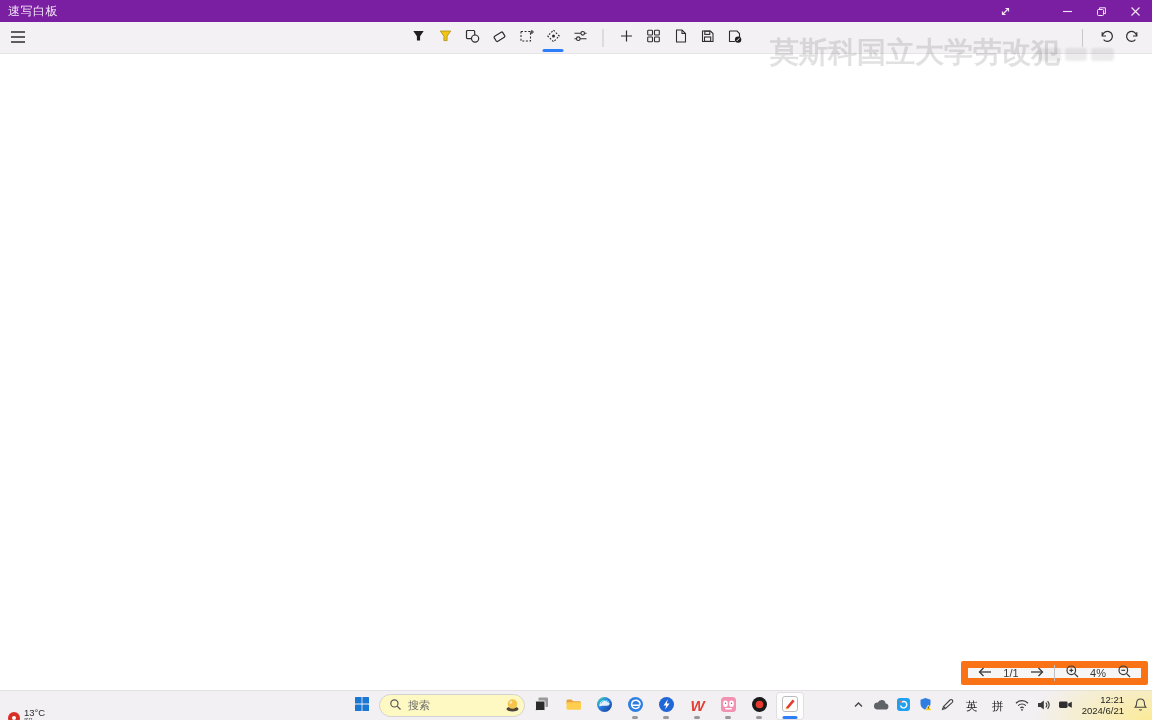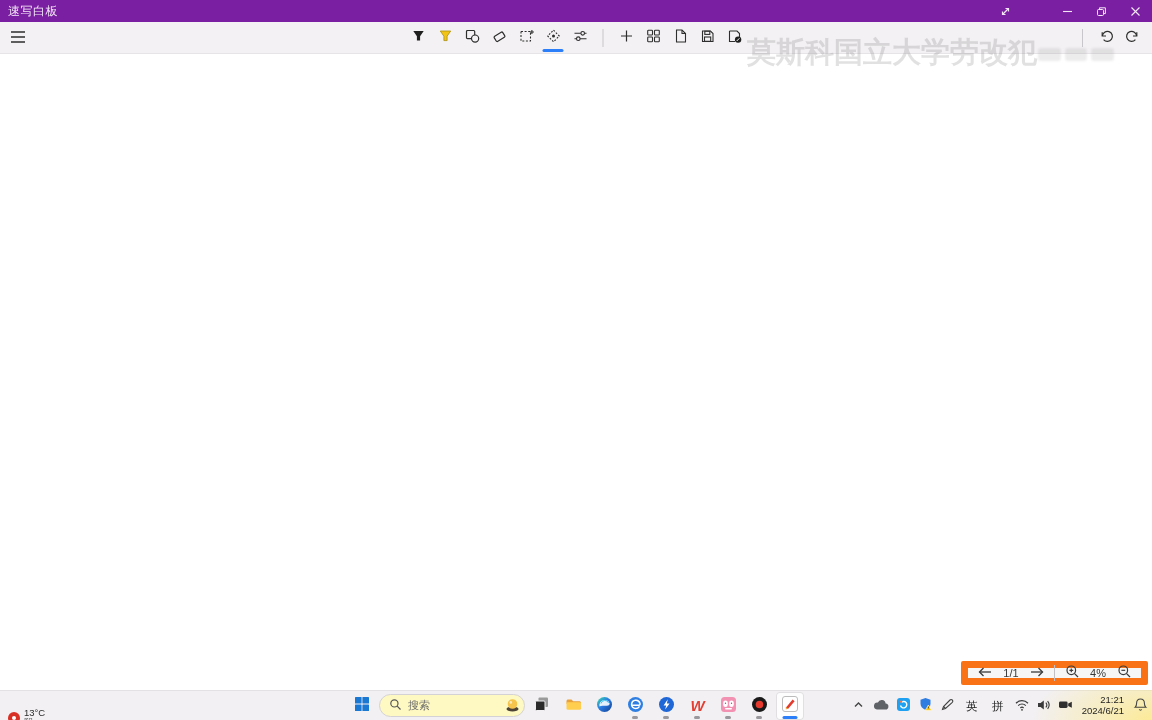--- a/index.html
+++ b/index.html
@@ -18,21 +18,21 @@
   .toolbar { position:absolute; top:22px; left:0; right:0; height:32px; background:#f3f1f3; border-bottom:1px solid #e7e4e8; display:flex; align-items:center; }
   .hamburger { position:absolute; left:5px; top:3px; width:26px; height:26px; background:transparent; border:none; display:flex; align-items:center; justify-content:center; cursor:pointer; }
   .tool-center { position:absolute; left:50%; transform:translateX(-50%); display:flex; align-items:center; }
   .tool-btn { position:relative; width:27px; height:28px; background:transparent; border:none; display:flex; align-items:center; justify-content:center; cursor:pointer; }
   .tool-btn.active::after { content:""; position:absolute; left:3px; right:3px; bottom:0; height:2.5px; border-radius:2px; background:#2d7ff9; }
   .vsep { width:1px; height:18px; background:#c9c6cb; margin:0 9px; }
   .history { position:absolute; right:6px; top:2px; display:flex; align-items:center; }
 
   
   .canvas { position:absolute; top:55px; left:0; right:0; bottom:30px; background:#ffffff; }
-  .watermark-title { position:absolute; left:747px; top:33px; font-size:29px; font-weight:700; color:rgba(90,90,90,.18); white-space:nowrap; pointer-events:none; z-index:30; }
+  .watermark-title { position:absolute; left:770px; top:33px; font-size:29px; font-weight:700; color:rgba(90,90,90,.18); white-space:nowrap; pointer-events:none; z-index:30; }
   .watermark-logo { position:absolute; left:1038px; top:48px; width:76px; height:13px; z-index:30; pointer-events:none; display:flex; gap:4px; filter:blur(1px); }
   .watermark-logo i { flex:1; background:rgba(120,120,120,.14); border-radius:3px; }
 
   
   .page-controls { position:absolute; right:4px; bottom:35px; height:24px; background:#f7f6f7; border:7px solid #f97316; border-radius:2px; display:flex; align-items:center; padding:0 4px; z-index:20; }
   .pc-btn { width:26px; height:22px; background:transparent; border:none; display:flex; align-items:center; justify-content:center; cursor:pointer; }
   .pc-text { font-size:11px; color:#3a3a3a; min-width:26px; text-align:center; }
   .pc-sep { width:1px; height:16px; background:#c3c0c4; margin:0 4px; }
 
   
@@ -491,21 +491,21 @@
       </button>
       <button class="tray-btn">
         <span>
           <svg width="15" height="12" viewBox="0 0 15 12">
               <rect x="1" y="2.5" width="8.6" height="6.5" rx="1.4" fill="#2f2f2f"></rect>
               <polygon points="10.2,4.4 13.8,2.8 13.8,8.7 10.2,7.1" fill="#2f2f2f"></polygon>
             </svg>
         </span>
       </button>
       <button class="clock">
-        <span>21:21</span>
+        <span>12:21</span>
         <span>2024/6/21</span>
       </button>
       <button class="tray-btn">
         <span>
           <svg width="15" height="15" viewBox="0 0 15 15" fill="none" stroke="#444" stroke-width="1.1">
               <path d="M7.5 2 c2.5 0 3.9 1.8 3.9 4.2 0 2.7.8 3.5 1.5 4.1 H2.1 c.7-.6 1.5-1.4 1.5-4.1 C3.6 3.8 5 2 7.5 2 Z"></path>
               <path d="M6.3 12.4 a1.3 1.3 0 0 0 2.4 0"></path>
             </svg>
         </span>
       </button>

